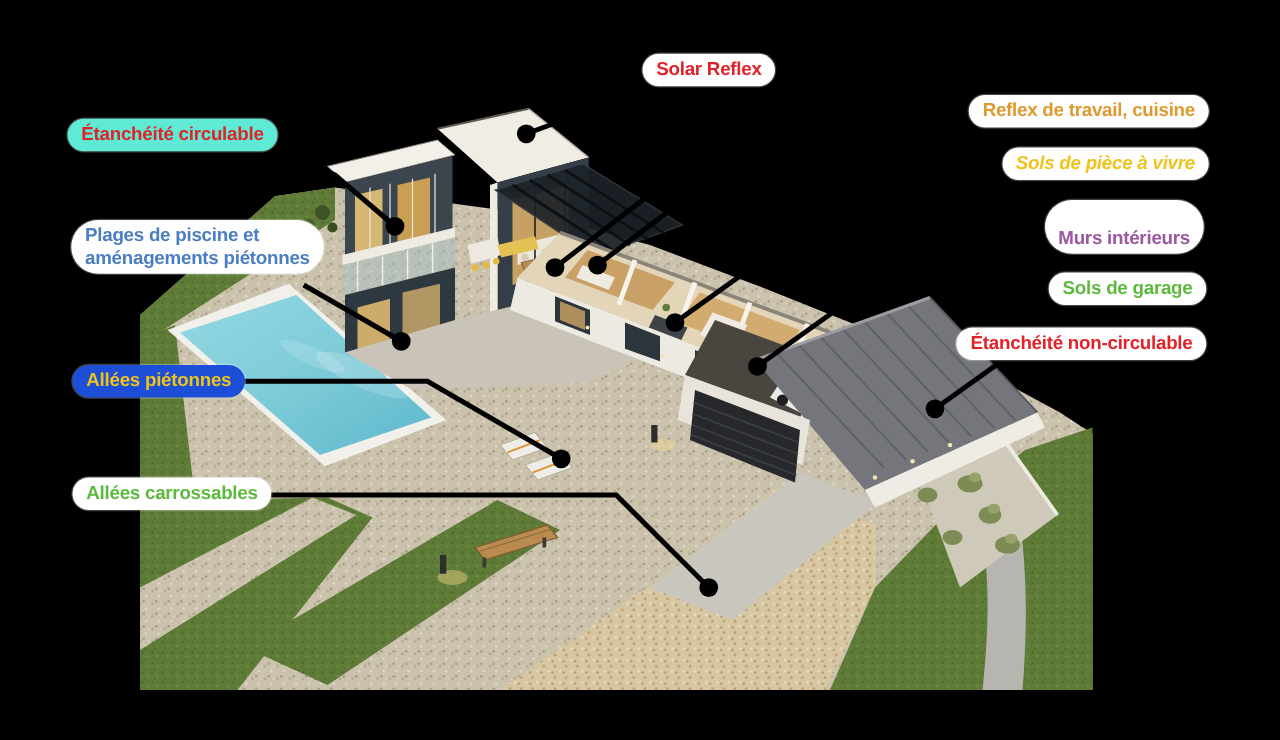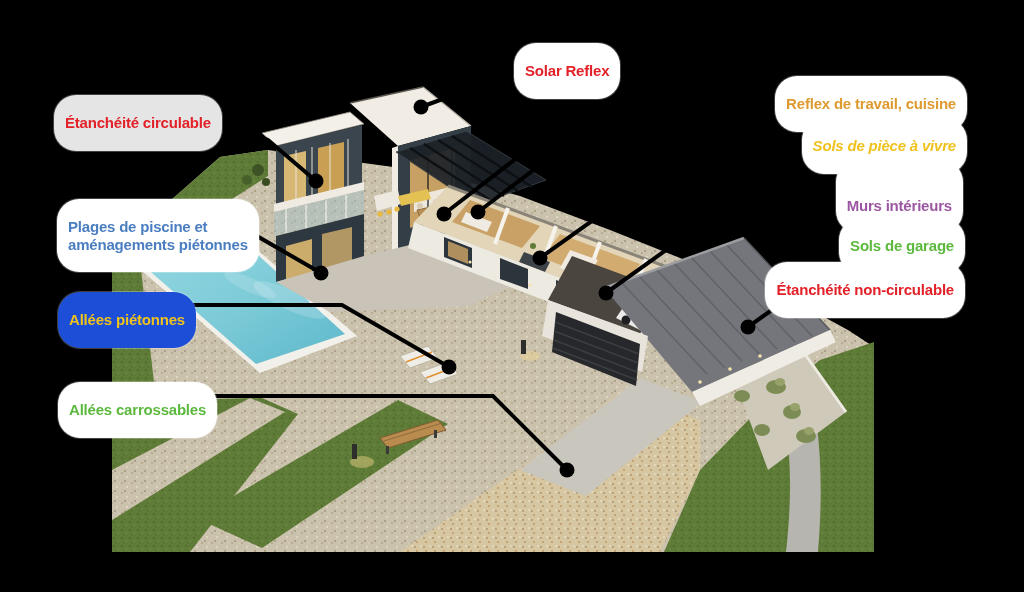--- a/index.html
+++ b/index.html
@@ -1,20 +1,20 @@
 <!DOCTYPE html>
 <html><head>
 <meta charset="utf-8">
 <style>
   html,body{margin:0;padding:0;background:#000;}
   .stage{position:relative;width:1024px;height:592px;background:#000;overflow:hidden;
          font-family:"Liberation Sans",sans-serif;}
   .stage svg{position:absolute;left:0;top:0;}
   .labels{position:absolute;left:0;top:0;width:100%;height:100%;}
-  .pill{position:absolute;background:#fff;border-radius:22px;padding:19px 11px;
+  .pill{position:absolute;background:#fff;border-radius:22px;padding:4px 11px;
         font-weight:bold;font-size:15px;letter-spacing:-0.2px;line-height:1.18;
         white-space:nowrap;box-shadow:0 0 0 1px rgba(255,255,255,.25);}
   .pill.center{text-align:center;}
   .pill.left{text-align:left;}
 </style>
 </head>
 <body>
 
 <div class="stage">
 
@@ -285,22 +285,22 @@
       <polyline points="801,198 610,208 540,258" fill="none" stroke="#000000" stroke-width="4"></polyline>
       <circle cx="540" cy="258" r="7.5" fill="#000000"></circle>
       <polyline points="850,244 743,195 606,293" fill="none" stroke="#000000" stroke-width="4"></polyline>
       <circle cx="606" cy="293" r="7.5" fill="#000000"></circle>
       <polyline points="797,292 748,327" fill="none" stroke="#000000" stroke-width="4"></polyline>
       <circle cx="748" cy="327" r="7.5" fill="#000000"></circle>
     </svg>
 
   <div class="labels" id="labels">
       <div class="pill center" style="color: rgb(227, 33, 40); background: rgb(255, 255, 255); left: 514px; top: 43px;"><span>Solar Reflex</span></div>
-      <div class="pill center" style="color: rgb(227, 33, 40); background: #e5e5e5; left: 54px; top: 95px; text-align: right;"><span>Étanchéité circulable</span></div>
-      <div class="pill left" style="color: rgb(74, 126, 192); background: rgb(255, 255, 255); left: 57px; top: 199px;"><span>Plages de piscine et</span><br><span>aménagements piétonnes</span></div>
+      <div class="pill center" style="color: rgb(227, 33, 40); background: #5eead4; left: 54px; top: 95px; text-align: right;"><span>Étanchéité circulable</span></div>
+      <div class="pill left" style="color: rgb(74, 126, 192); background: rgb(255, 255, 255); left: 57px; top: 176px;"><span>Plages de piscine et</span><br><span>aménagements piétonnes</span></div>
       <div class="pill center" style="color: rgb(239, 194, 28); background: #1d4ed8; left: 58px; top: 292px;"><span>Allées piétonnes</span></div>
       <div class="pill center" style="color: rgb(92, 185, 62); background: rgb(255, 255, 255); left: 58px; top: 382px;"><span>Allées carrossables</span></div>
       <div class="pill center" style="color: rgb(222, 154, 47); background: rgb(255, 255, 255); right: 57px; top: 76px;"><span>Reflex de travail, cuisine</span></div>
       <div class="pill center" style="color: rgb(239, 194, 28); background: rgb(255, 255, 255); right: 57px; top: 118px; font-style: italic;"><span>Sols de pièce à vivre</span></div>
       <div class="pill left" style="color: rgb(156, 87, 162); background: rgb(255, 255, 255); right: 61px; top: 160px;"><br><span>Murs intérieurs</span></div>
       <div class="pill center" style="color: rgb(92, 185, 62); background: rgb(255, 255, 255); right: 59px; top: 218px;"><span>Sols de garage</span></div>
       <div class="pill center" style="color: rgb(227, 33, 40); background: rgb(255, 255, 255); right: 59px; top: 262px; margin-left: 10px;"><span>Étanchéité non-circulable</span></div>
     </div>
 </div>
 

